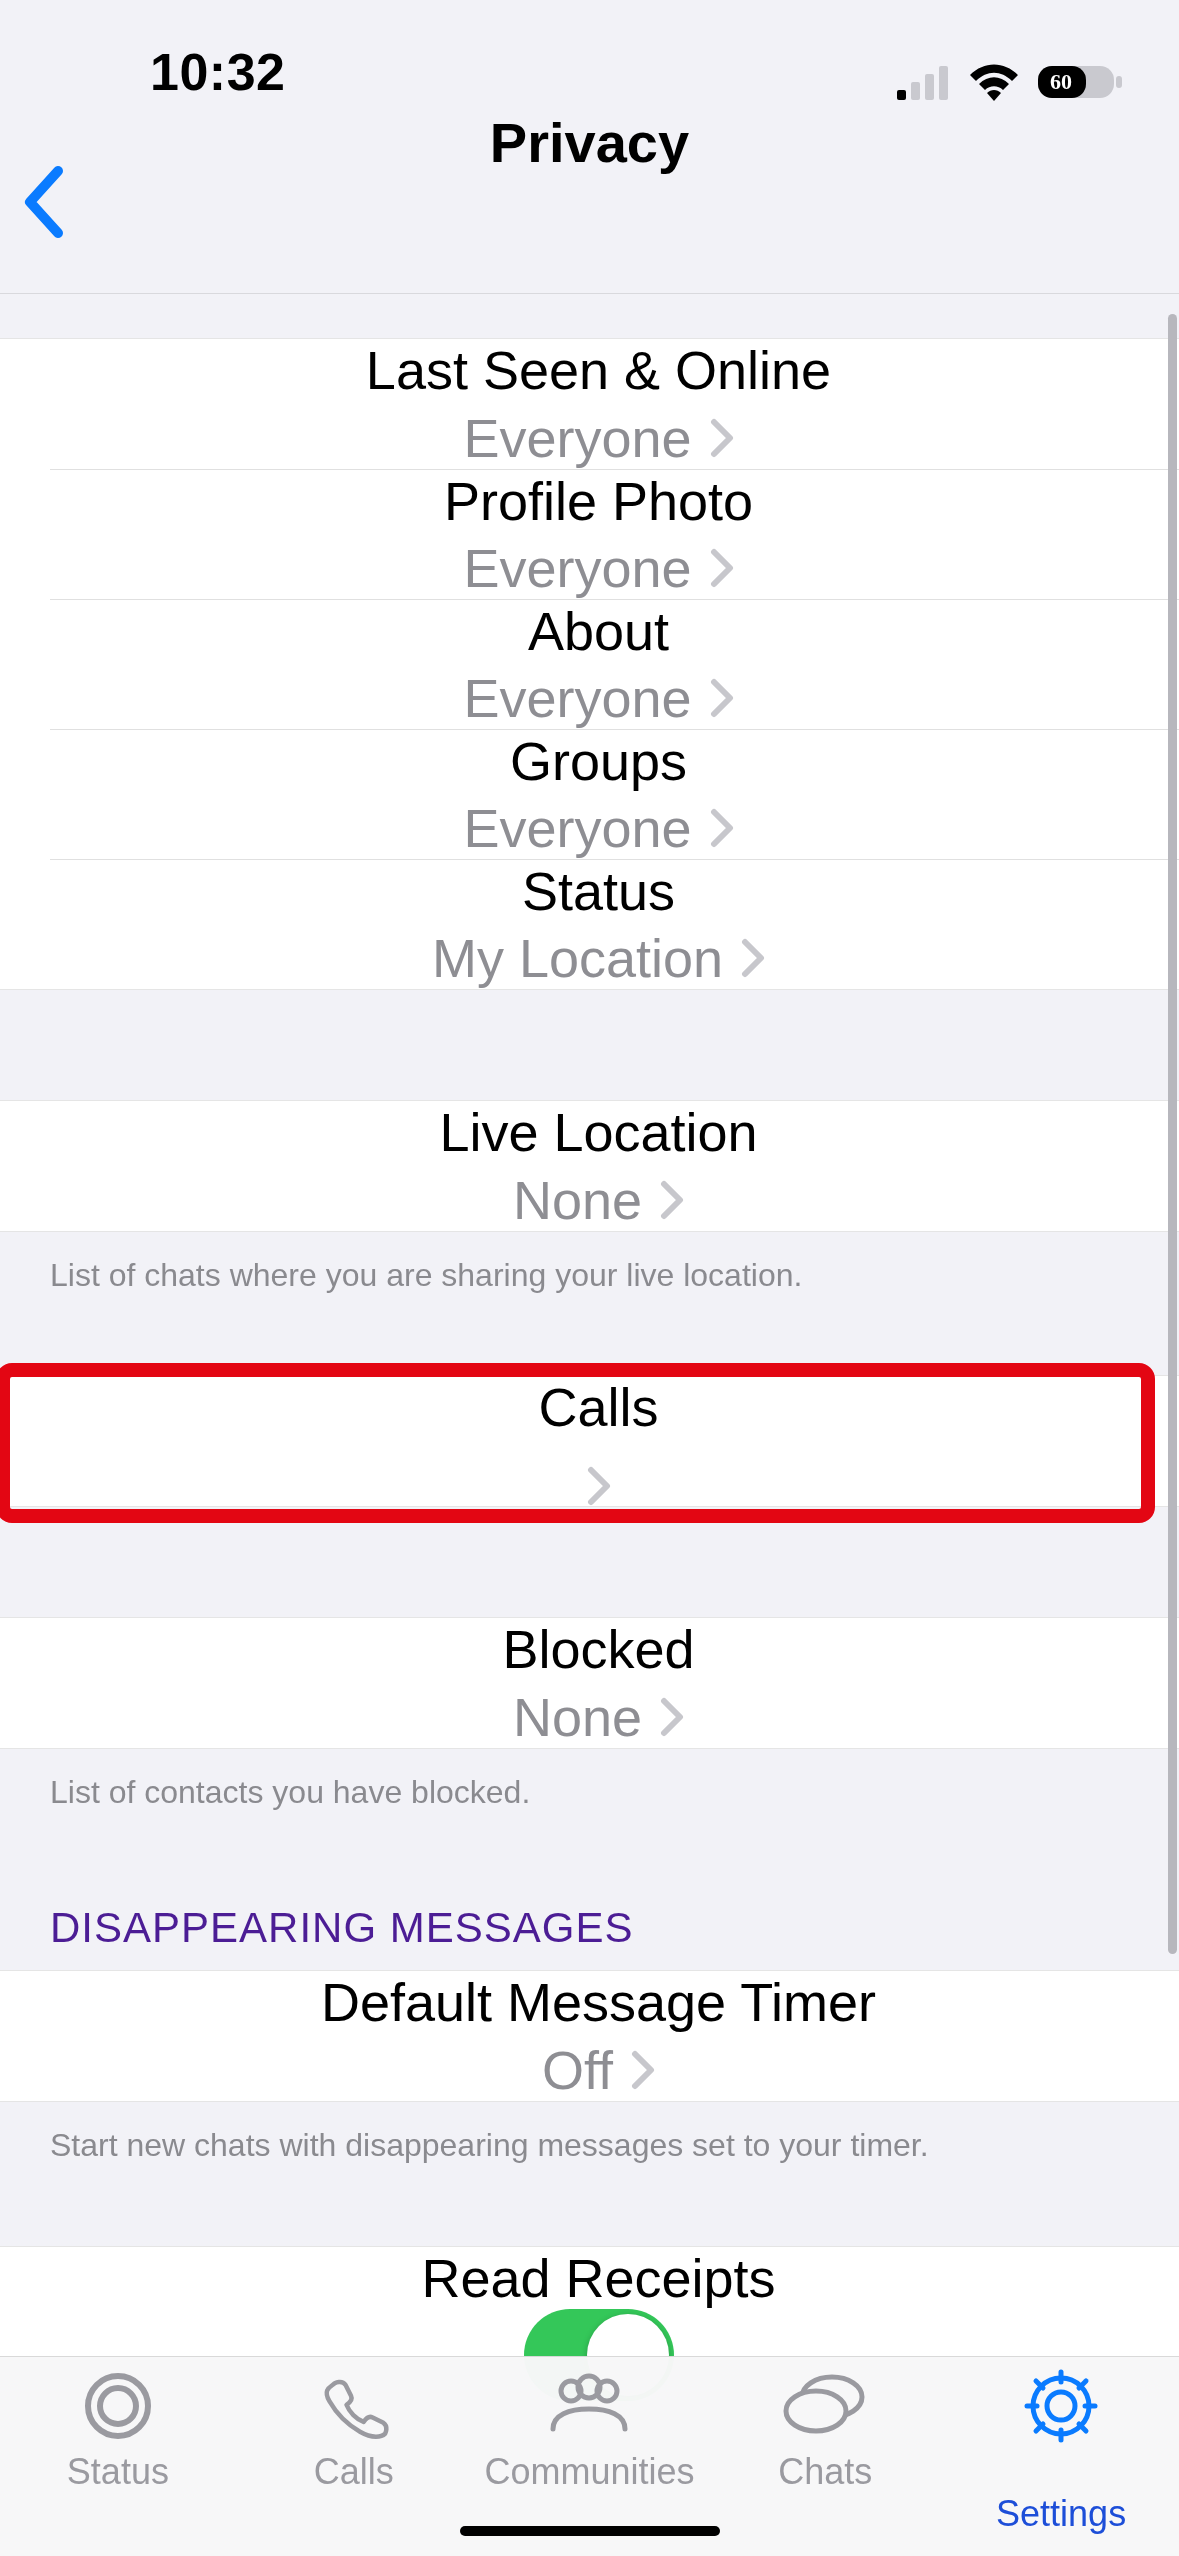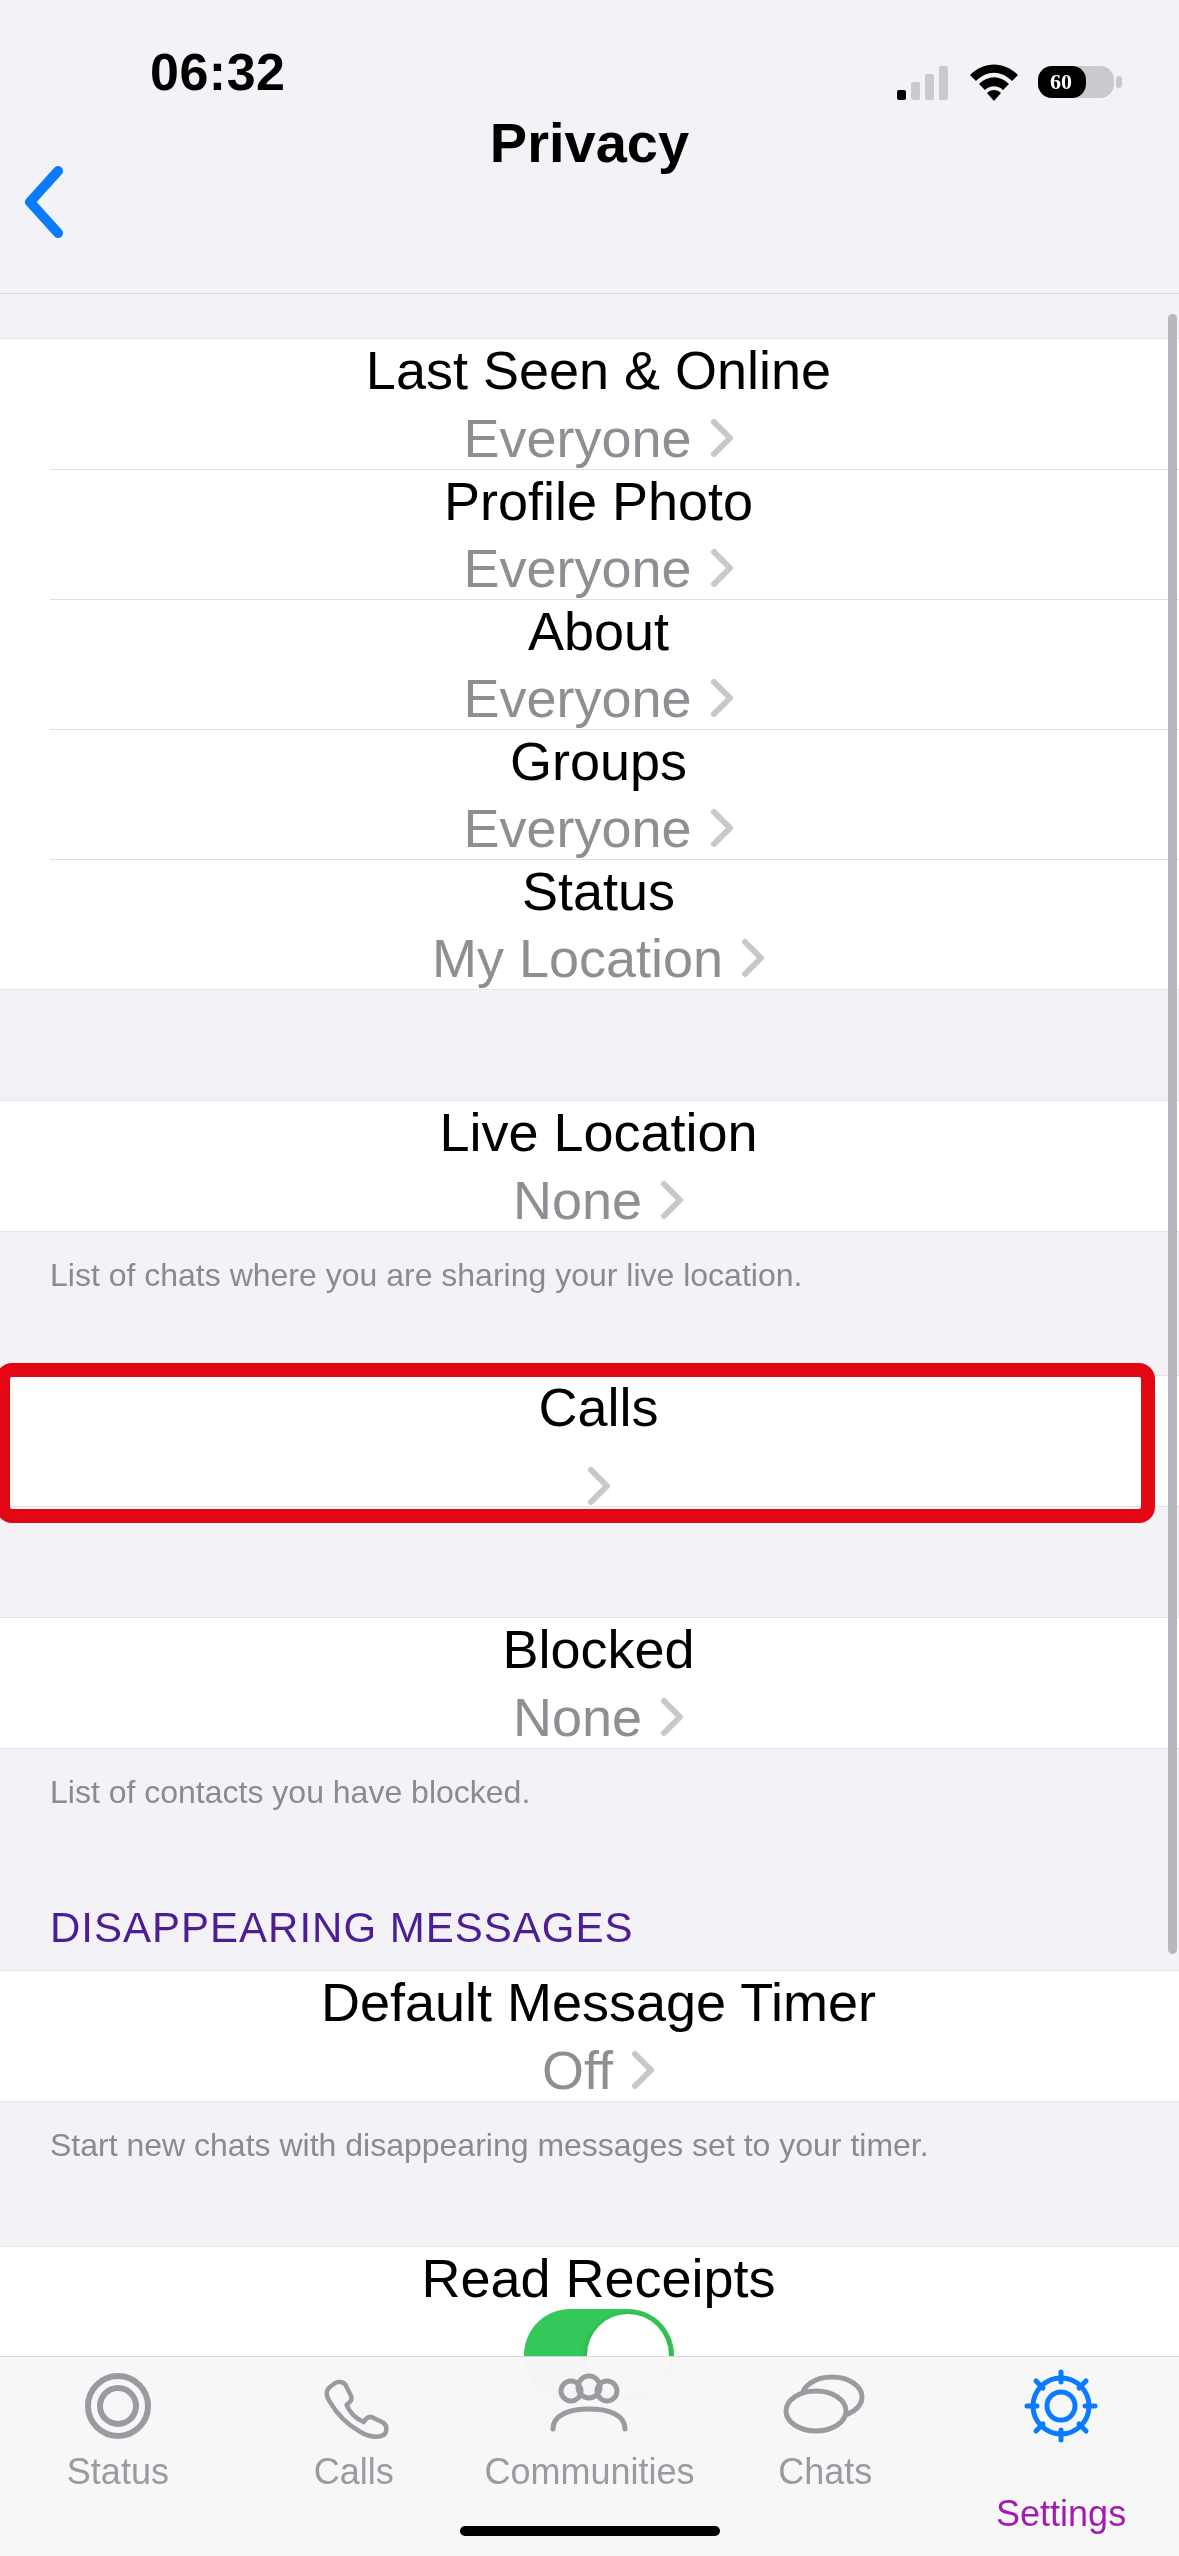--- a/index.html
+++ b/index.html
@@ -29,35 +29,35 @@
     
     .highlight-box { position:absolute; border:14px solid #e30613; border-radius:16px; pointer-events:none; }
 
     
     .switch { width:150px; height:92px; border-radius:46px; background:#34c759; position:relative; }
     .switch .knob { position:absolute; right:5px; top:5px; width:82px; height:82px; background:#fff; border-radius:50%; box-shadow:0 2px 6px rgba(0,0,0,0.25); }
 
     
     .tab-bar { position:absolute; left:0; right:0; bottom:0; height:200px; background:rgba(247,247,248,0.98); border-top:1px solid rgba(0,0,0,0.12); display:flex; align-items:flex-start; justify-content:space-around; padding-top:10px; }
     .tab { flex:1; display:flex; flex-direction:column; align-items:center; gap:6px; color:#9a9aa0; font-size:36px; }
-    .tab.active { color:#a21caf;gap:48px; }
+    .tab.active { color:#1d4ed8;gap:48px; }
     .tab svg { display:block; }
 
     
     .home-indicator { position:absolute; bottom:20px; left:50%; transform:translateX(-50%); width:260px; height:10px; border-radius:6px; background:#000; }
 
     
     .scroll-indicator { position:absolute; right:2px; width:9px; background:#b7b7bd; border-radius:5px; }
   </style>
 </head>
 <body>
 <div class="screen">
 
   <div class="status-bar">
-    <div class="sb-time">06:32</div>
+    <div class="sb-time">10:32</div>
     <div class="sb-right">
 
       <svg width="54" height="36" viewBox="0 0 54 36">
         <rect x="0" y="26" width="9" height="10" rx="2" fill="#000"></rect>
         <rect x="14" y="18" width="9" height="18" rx="2" fill="#c9c9cf"></rect>
         <rect x="28" y="10" width="9" height="26" rx="2" fill="#c9c9cf"></rect>
         <rect x="42" y="2" width="9" height="34" rx="2" fill="#c9c9cf"></rect>
       </svg>
 
       <svg width="54" height="40" viewBox="0 0 54 40">

